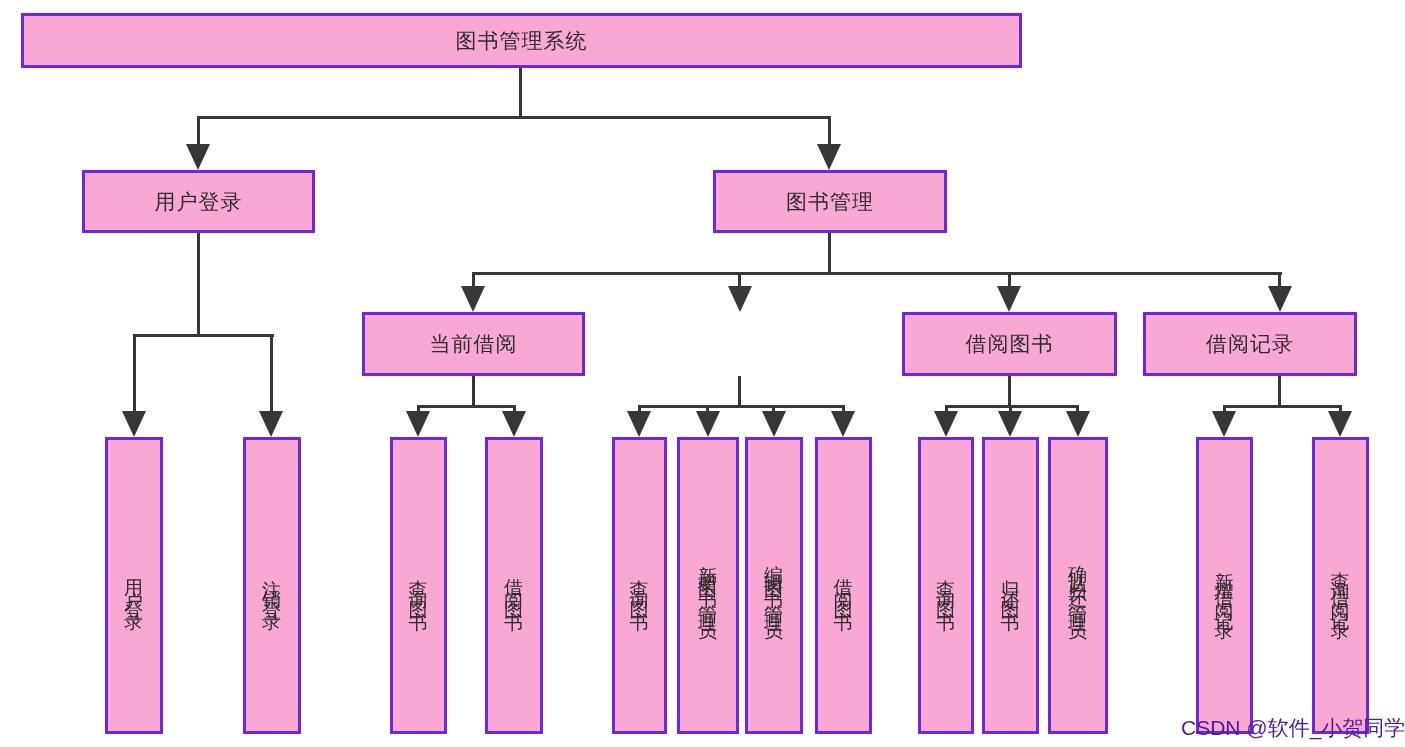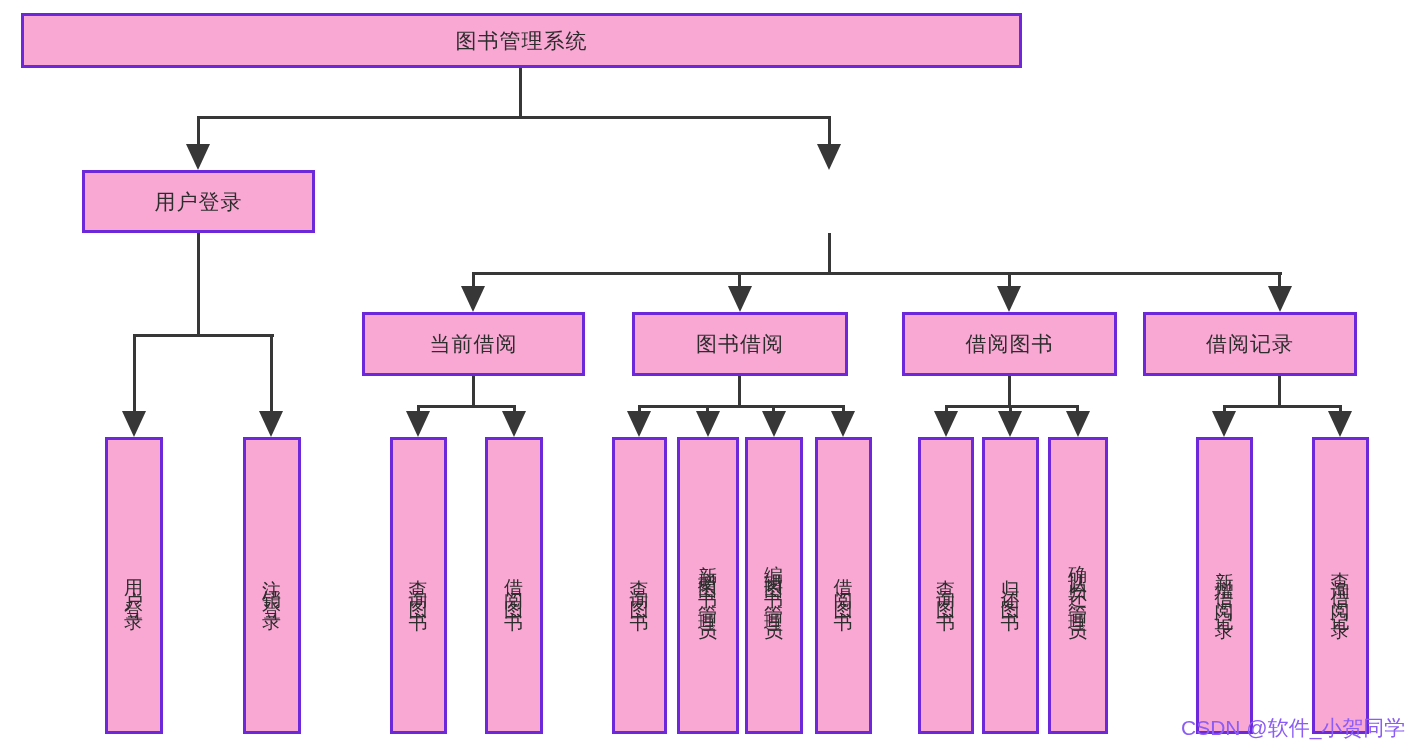--- a/index.html
+++ b/index.html
@@ -20,41 +20,44 @@
   .vbox span.sp-mid{letter-spacing:10px;}
   .vbox span.sp-tight{letter-spacing:8px;}
   .line{position:absolute;background:#373737;}
   .arrow{
     position:absolute;width:0;height:0;
     border-left:12px solid transparent;border-right:12px solid transparent;
     border-top:26px solid #373737;
   }
   .watermark{
     position:absolute;left:1181px;top:714px;
-    font-size:21px;color:#8b5cf6;white-space:nowrap;z-index:5;
+    font-size:21px;color:#4c1d95;white-space:nowrap;z-index:5;
   }
 </style>
 </head>
 <body>
 
 <div class="canvas">
 
   <div class="box hbox" style="left:21px;top:13px;width:1001px;height:55px">
     <span>图书管理系统</span>
   </div>
 
   <div class="line" style="left:519px;top:68px;width:3px;height:50px"></div>
   <div class="line" style="left:197px;top:116px;width:634px;height:3px"></div>
   <div class="line" style="left:197px;top:116px;width:3px;height:30px"></div>
   <div class="arrow" style="left:186px;top:144px"></div>
   <div class="line" style="left:828px;top:116px;width:3px;height:30px"></div>
   <div class="arrow" style="left:817px;top:144px"></div>
 
   <div class="box hbox" style="left:82px;top:170px;width:233px;height:63px">
     <span>用户登录</span>
+  </div>
+  <div class="box hbox" style="left:713px;top:170px;width:234px;height:63px">
+    <span>图书管理</span>
   </div>
 
   <div class="line" style="left:197px;top:233px;width:3px;height:104px"></div>
   <div class="line" style="left:133px;top:334px;width:141px;height:3px"></div>
   <div class="line" style="left:133px;top:334px;width:3px;height:78px"></div>
   <div class="arrow" style="left:122px;top:411px"></div>
   <div class="line" style="left:270px;top:334px;width:3px;height:78px"></div>
   <div class="arrow" style="left:259px;top:411px"></div>
 
   <div class="line" style="left:828px;top:233px;width:3px;height:42px"></div>
@@ -63,23 +66,20 @@
   <div class="arrow" style="left:461px;top:286px"></div>
   <div class="line" style="left:738px;top:272px;width:3px;height:16px"></div>
   <div class="arrow" style="left:728px;top:286px"></div>
   <div class="line" style="left:1008px;top:272px;width:3px;height:16px"></div>
   <div class="arrow" style="left:997px;top:286px"></div>
   <div class="line" style="left:1278px;top:272px;width:3px;height:16px"></div>
   <div class="arrow" style="left:1268px;top:286px"></div>
 
   <div class="box hbox" style="left:362px;top:312px;width:223px;height:64px">
     <span>当前借阅</span>
-  </div>
-  <div class="box hbox" style="left:632px;top:312px;width:216px;height:64px">
-    <span>图书借阅</span>
   </div>
   <div class="box hbox" style="left:902px;top:312px;width:215px;height:64px">
     <span>借阅图书</span>
   </div>
   <div class="box hbox" style="left:1143px;top:312px;width:214px;height:64px">
     <span>借阅记录</span>
   </div>
 
   <div class="line" style="left:472px;top:376px;width:3px;height:31px"></div>
   <div class="line" style="left:417px;top:405px;width:99px;height:3px"></div>

